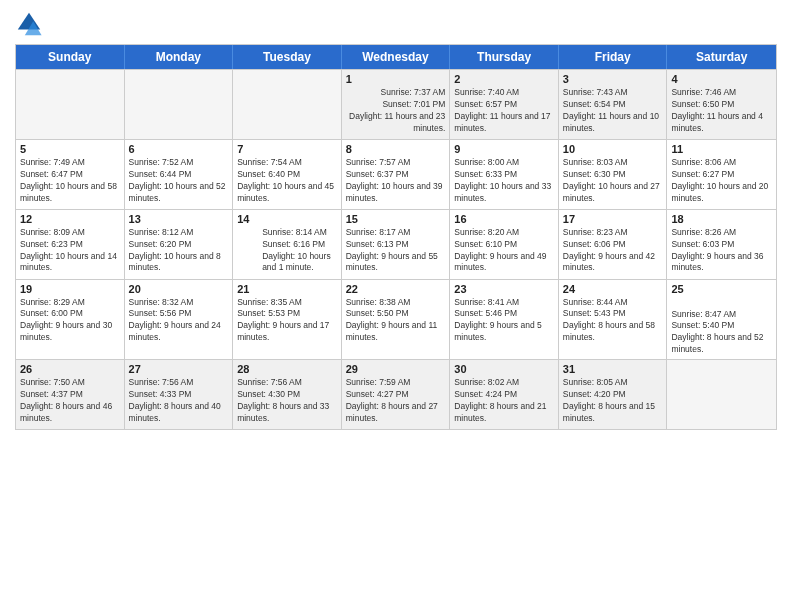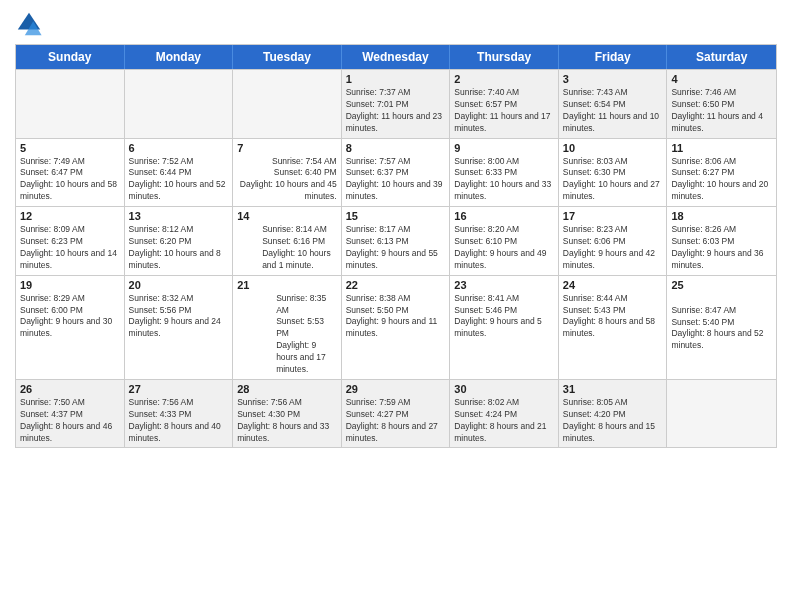--- a/index.html
+++ b/index.html
@@ -138,21 +138,21 @@
         <div class="cal-header-cell">Friday</div>
         <div class="cal-header-cell">Saturday</div>
       </div>
     <div class="cal-body">
     <div class="cal-week">
           <div class="cal-cell empty"></div>
           <div class="cal-cell empty"></div>
           <div class="cal-cell empty"></div>
           <div class="cal-cell shaded">
             <div class="day-number">1</div>
-            <div class="day-info" style="white-space: pre-line;">Sunrise: 7:37 AM
+            <div class="day-info" style="white-space: pre-line; text-align: right;">Sunrise: 7:37 AM
 Sunset: 7:01 PM
 Daylight: 11 hours and 23 minutes.</div>
           </div>
           <div class="cal-cell shaded">
             <div class="day-number">2</div>
             <div class="day-info" style="white-space: pre-line;">Sunrise: 7:40 AM
 Sunset: 6:57 PM
 Daylight: 11 hours and 17 minutes.</div>
           </div>
           <div class="cal-cell shaded">
@@ -176,21 +176,21 @@
 Daylight: 10 hours and 58 minutes.</div>
           </div>
           <div class="cal-cell">
             <div class="day-number">6</div>
             <div class="day-info" style="white-space: pre-line;">Sunrise: 7:52 AM
 Sunset: 6:44 PM
 Daylight: 10 hours and 52 minutes.</div>
           </div>
           <div class="cal-cell">
             <div class="day-number">7</div>
-            <div class="day-info" style="white-space: pre-line; text-align: right;">Sunrise: 7:54 AM
+            <div class="day-info" style="white-space: pre-line;">Sunrise: 7:54 AM
 Sunset: 6:40 PM
 Daylight: 10 hours and 45 minutes.</div>
           </div>
           <div class="cal-cell">
             <div class="day-number">8</div>
             <div class="day-info" style="white-space: pre-line;">Sunrise: 7:57 AM
 Sunset: 6:37 PM
 Daylight: 10 hours and 39 minutes.</div>
           </div>
           <div class="cal-cell">
@@ -264,21 +264,21 @@
 Daylight: 9 hours and 30 minutes.</div>
           </div>
           <div class="cal-cell">
             <div class="day-number">20</div>
             <div class="day-info" style="white-space: pre-line;">Sunrise: 8:32 AM
 Sunset: 5:56 PM
 Daylight: 9 hours and 24 minutes.</div>
           </div>
           <div class="cal-cell">
             <div class="day-number">21</div>
-            <div class="day-info" style="white-space: pre-line; margin-left: 39px;">Sunrise: 8:35 AM
+            <div class="day-info" style="white-space: pre-line;">Sunrise: 8:35 AM
 Sunset: 5:53 PM
 Daylight: 9 hours and 17 minutes.</div>
           </div>
           <div class="cal-cell">
             <div class="day-number">22</div>
             <div class="day-info" style="white-space: pre-line;">Sunrise: 8:38 AM
 Sunset: 5:50 PM
 Daylight: 9 hours and 11 minutes.</div>
           </div>
           <div class="cal-cell">

